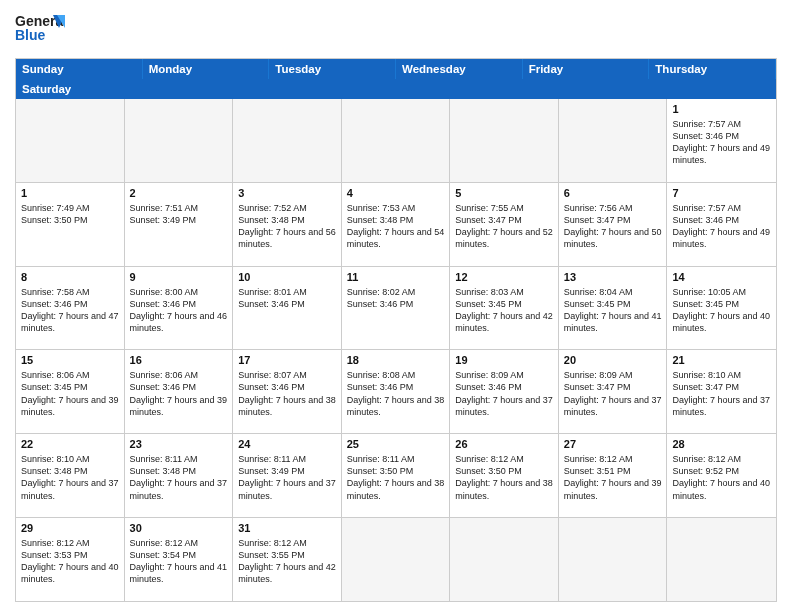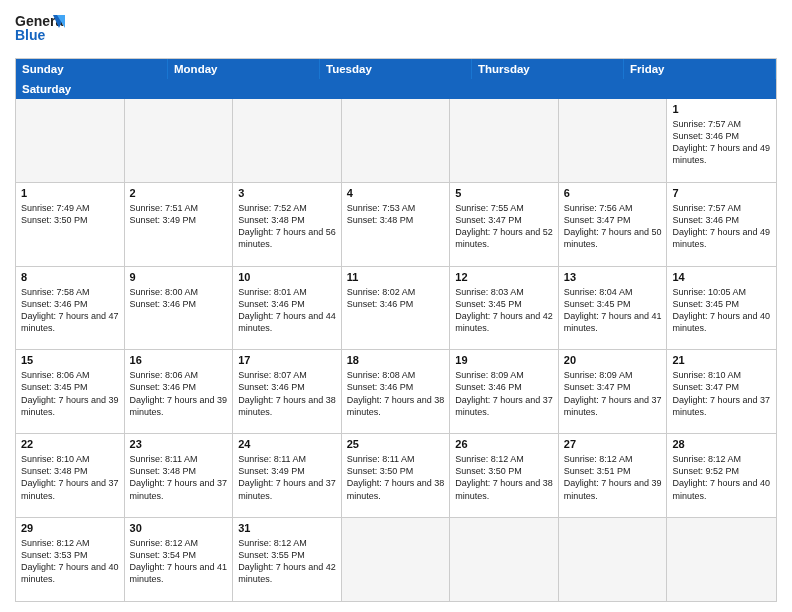--- a/index.html
+++ b/index.html
@@ -37,21 +37,21 @@
       margin-top: 2px;
     }
     .calendar {
       flex: 1;
       display: flex;
       flex-direction: column;
       border: 1px solid #ccc;
     }
     .cal-header-row {
       display: grid;
-      grid-template-columns: repeat(5, 1fr);
+      grid-template-columns: repeat(6, 1fr);
       background: #1565C0;
     }
     .cal-header-cell {
       color: #fff;
       font-size: 11.5px;
       font-weight: bold;
       padding: 4px 6px;
       border-right: 1px solid #1976D2;
       text-align: left;
     }
@@ -107,22 +107,23 @@
       <div class="main-title"></div>
       <div class="subtitle"></div>
     </div>
   </div>
 
   <div class="calendar">
     <div class="cal-header-row">
     <div class="cal-header-cell">Sunday</div>
         <div class="cal-header-cell">Monday</div>
         <div class="cal-header-cell">Tuesday</div>
+        <div class="cal-header-cell">Wednesday</div>
+        <div class="cal-header-cell">Friday</div>
         <div class="cal-header-cell">Thursday</div>
-        <div class="cal-header-cell">Friday</div>
         <div class="cal-header-cell">Saturday</div>
       </div>
     <div class="cal-body">
     <div class="cal-week">
           <div class="cal-cell empty"></div>
           <div class="cal-cell empty"></div>
           <div class="cal-cell empty"></div>
           <div class="cal-cell empty"></div>
           <div class="cal-cell empty"></div>
           <div class="cal-cell empty"></div>
@@ -147,20 +148,21 @@
           <div class="cal-cell">
             <div class="day-num">3</div>
             <div>Sunrise: 7:52 AM</div>
             <div>Sunset: 3:48 PM</div>
             <div>Daylight: 7 hours and 56 minutes.</div>
           </div>
           <div class="cal-cell">
             <div class="day-num">4</div>
             <div>Sunrise: 7:53 AM</div>
             <div>Sunset: 3:48 PM</div>
+            <div>Daylight: 7 hours and 54 minutes.</div>
           </div>
           <div class="cal-cell">
             <div class="day-num">5</div>
             <div>Sunrise: 7:55 AM</div>
             <div>Sunset: 3:47 PM</div>
             <div>Daylight: 7 hours and 52 minutes.</div>
           </div>
           <div class="cal-cell">
             <div class="day-num">6</div>
             <div>Sunrise: 7:56 AM</div>
@@ -178,26 +180,26 @@
           <div class="cal-cell">
             <div class="day-num">8</div>
             <div>Sunrise: 7:58 AM</div>
             <div>Sunset: 3:46 PM</div>
             <div>Daylight: 7 hours and 47 minutes.</div>
           </div>
           <div class="cal-cell">
             <div class="day-num">9</div>
             <div>Sunrise: 8:00 AM</div>
             <div>Sunset: 3:46 PM</div>
+            <div>Daylight: 7 hours and 46 minutes.</div>
           </div>
           <div class="cal-cell">
             <div class="day-num">10</div>
             <div>Sunrise: 8:01 AM</div>
             <div>Sunset: 3:46 PM</div>
-            <div>Daylight: 7 hours and 44 minutes.</div>
           </div>
           <div class="cal-cell">
             <div class="day-num">11</div>
             <div>Sunrise: 8:02 AM</div>
             <div>Sunset: 3:46 PM</div>
           </div>
           <div class="cal-cell">
             <div class="day-num">12</div>
             <div>Sunrise: 8:03 AM</div>
             <div>Sunset: 3:45 PM</div>

